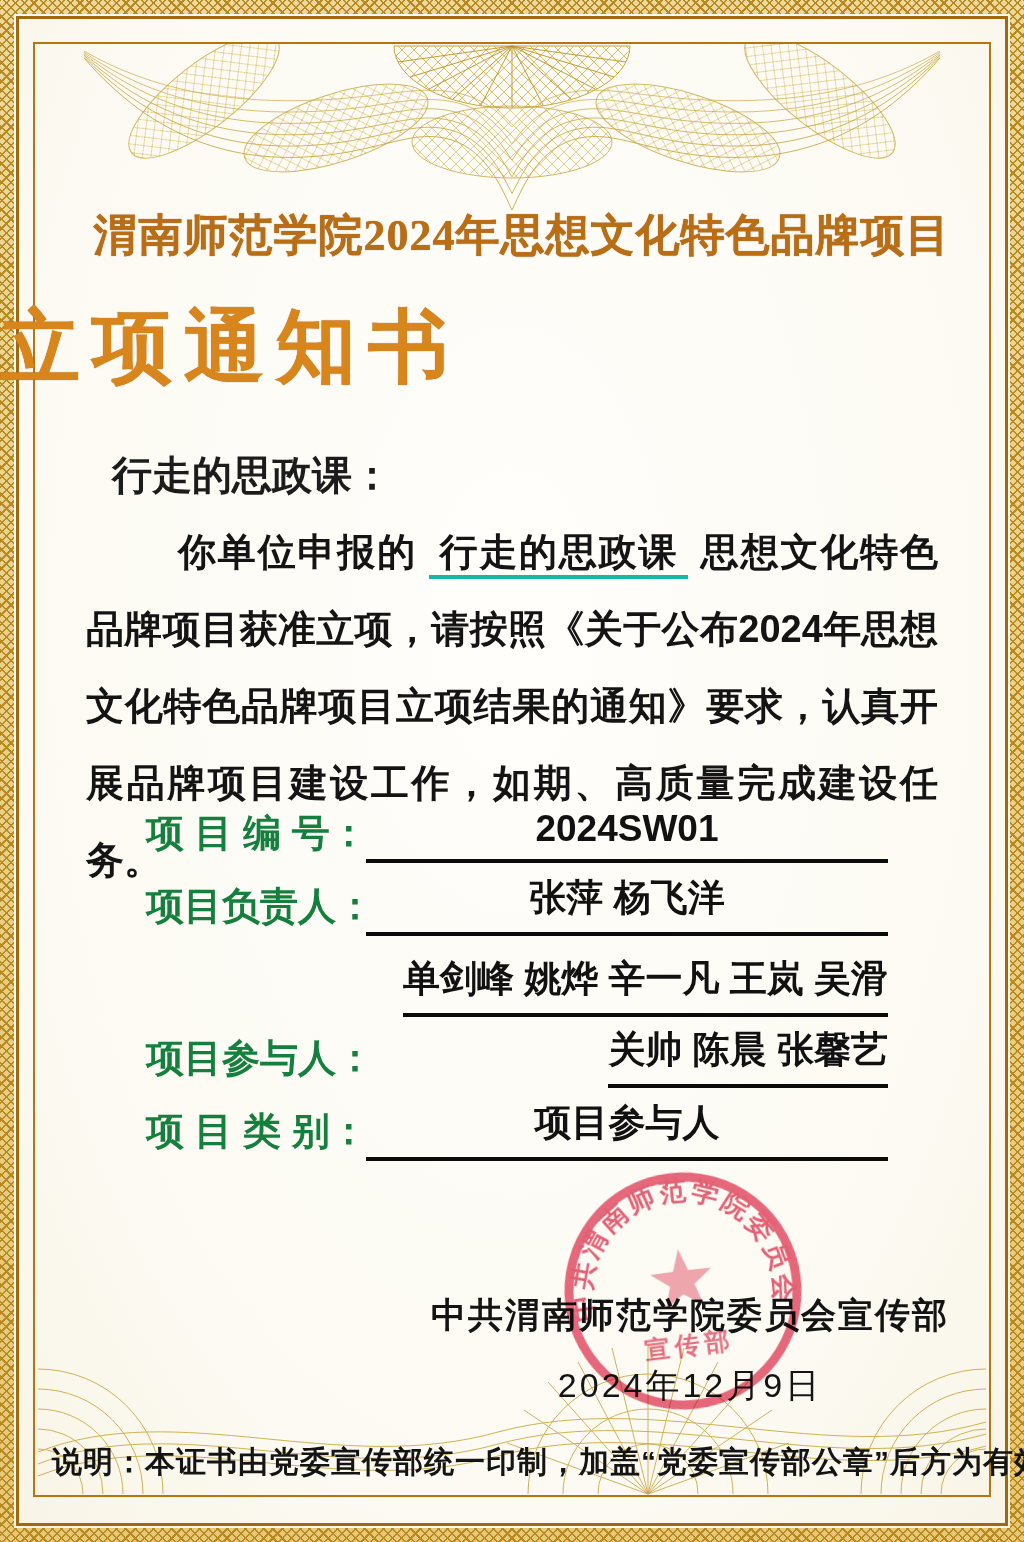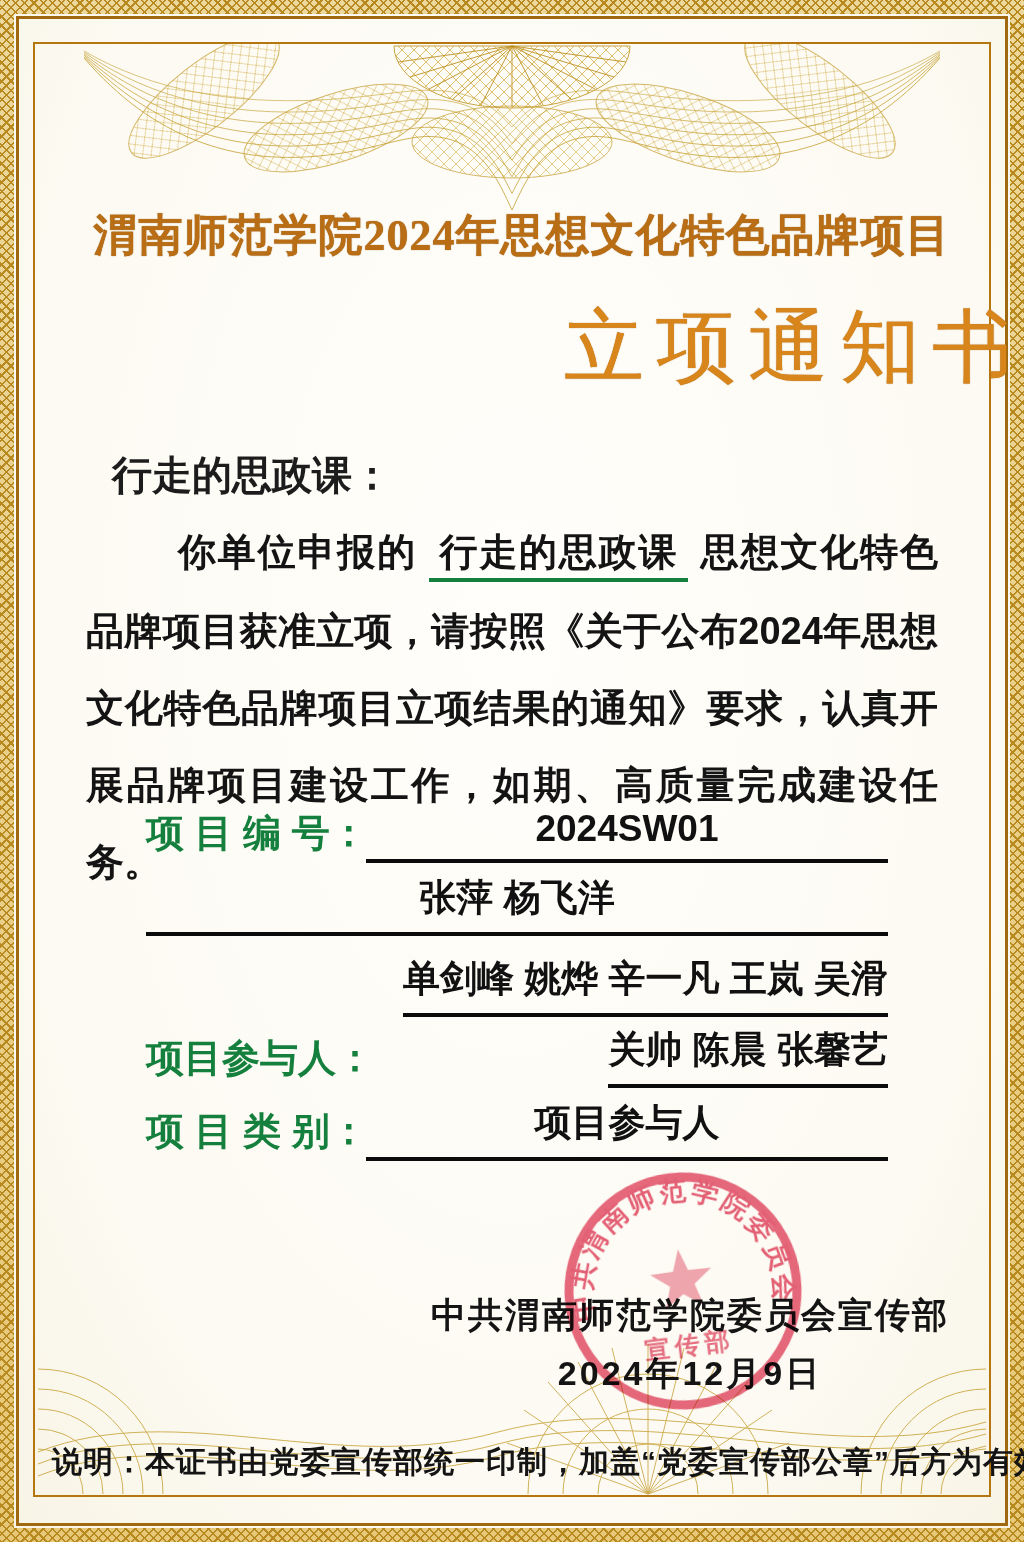--- a/index.html
+++ b/index.html
@@ -34,56 +34,56 @@
   
   .txt{position:absolute;z-index:5;}
   .header-title{
     top:206px;left:0;width:100%;text-align:center;
     font-family:"Liberation Serif","DejaVu Serif",serif;
     font-weight:bold;font-size:44px;letter-spacing:1px;color:#b96e15;
     text-shadow:0 0 1px #8a5510;
     margin-left:10px;
   }
   .main-title{
-    top:294px;left:0;width:100%;text-align:right;
+    top:294px;left:0;width:100%;text-align:left;
     font-family:"Liberation Serif","DejaVu Serif",serif;
-    font-weight:normal;font-size:80px;letter-spacing:12px;color:#d8861c;
+    font-weight:bold;font-size:80px;letter-spacing:12px;color:#d8861c;
     text-shadow:0 0 1px #a05f0e;
   }
   .salutation{
     top:448px;left:112px;
     font-family:"Liberation Serif","DejaVu Serif",serif;
     font-weight:600;font-size:40px;color:#1c1c1c;
   }
   .body-para{
     top:514px;left:86px;width:852px;
     font-size:38px;font-weight:bold;color:#141414;
     line-height:77px;text-align:justify;text-indent:92px;
   }
   .project-name{
-    font-family:Liberation Mono, monospace;
-    font-weight:600;padding:0 10px 2px;border-bottom:4px solid #15803d;
+    font-family:Liberation Serif, serif;
+    font-weight:600;padding:0 10px 2px;border-bottom:4px solid #14b8a6;
   }
   .fields{top:808px;left:146px;width:742px;}
   .field-row{display:flex;align-items:flex-end;margin-bottom:10px;}
   .field-label{
     width:220px;flex:0 0 220px;font-size:38px;font-weight:bold;color:#15803d;
     padding-bottom:4px;white-space:nowrap;
   }
   .field-value{
     flex:1;border-bottom:4px solid #0b0b0b;text-align:center;
     font-size:37px;font-weight:bold;color:#111;padding-bottom:9px;white-space:nowrap;
   }
   .field-value-stack{flex:1;display:flex;flex-direction:column;align-items:flex-end;}
   .field-value-stack .field-value{margin-top:8px;}
   .signature{
     top:1256px;left:420px;width:540px;text-align:center;color:#141414;
   }
   .signature .org{font-size:35px;font-weight:bold;letter-spacing:2px;margin-top:36px;}
-  .signature .date{font-size:34px;font-weight:bold;margin-top:12px;letter-spacing:3px;}
+  .signature .date{font-size:34px;font-weight:normal;margin-top:24px;letter-spacing:3px;}
   .stamp{
     position:absolute;left:556px;top:1164px;width:254px;height:254px;z-index:6;
     mix-blend-mode:multiply;opacity:.88;transform:rotate(-7deg);
   }
   .footer-note{
     top:1442px;left:52px;width:930px;
     font-size:30px;font-weight:bold;color:#141414;letter-spacing:1px;white-space:nowrap;
   }
 </style>
 </head>
@@ -174,20 +174,21 @@
 <div class="txt salutation">行走的思政课：</div>
 
 <div class="txt body-para"><span>你单位申报的</span> <span class="project-name">行走的思政课</span> <span>思想文化特色品牌项目获准立项，请按照《关于公布2024年思想文化特色品牌项目立项结果的通知》要求，认真开展品牌项目建设工作，如期、高质量完成建设任务。</span></div>
 
 <div class="txt fields">
   <div class="field-row">
     <div class="field-label">项 目 编 号：</div>
     <div class="field-value">2024SW01</div>
   </div>
   <div class="field-row">
+    <div class="field-label">项目负责人：</div>
     <div class="field-value">张萍 杨飞洋</div>
   </div>
   <div class="field-row">
     <div class="field-label">项目参与人：</div>
     <div class="field-value-stack">
       <div class="field-value">单剑峰 姚烨 辛一凡 王岚 吴滑</div>
       <div class="field-value">关帅 陈晨 张馨艺</div>
     </div>
   </div>
   <div class="field-row">

